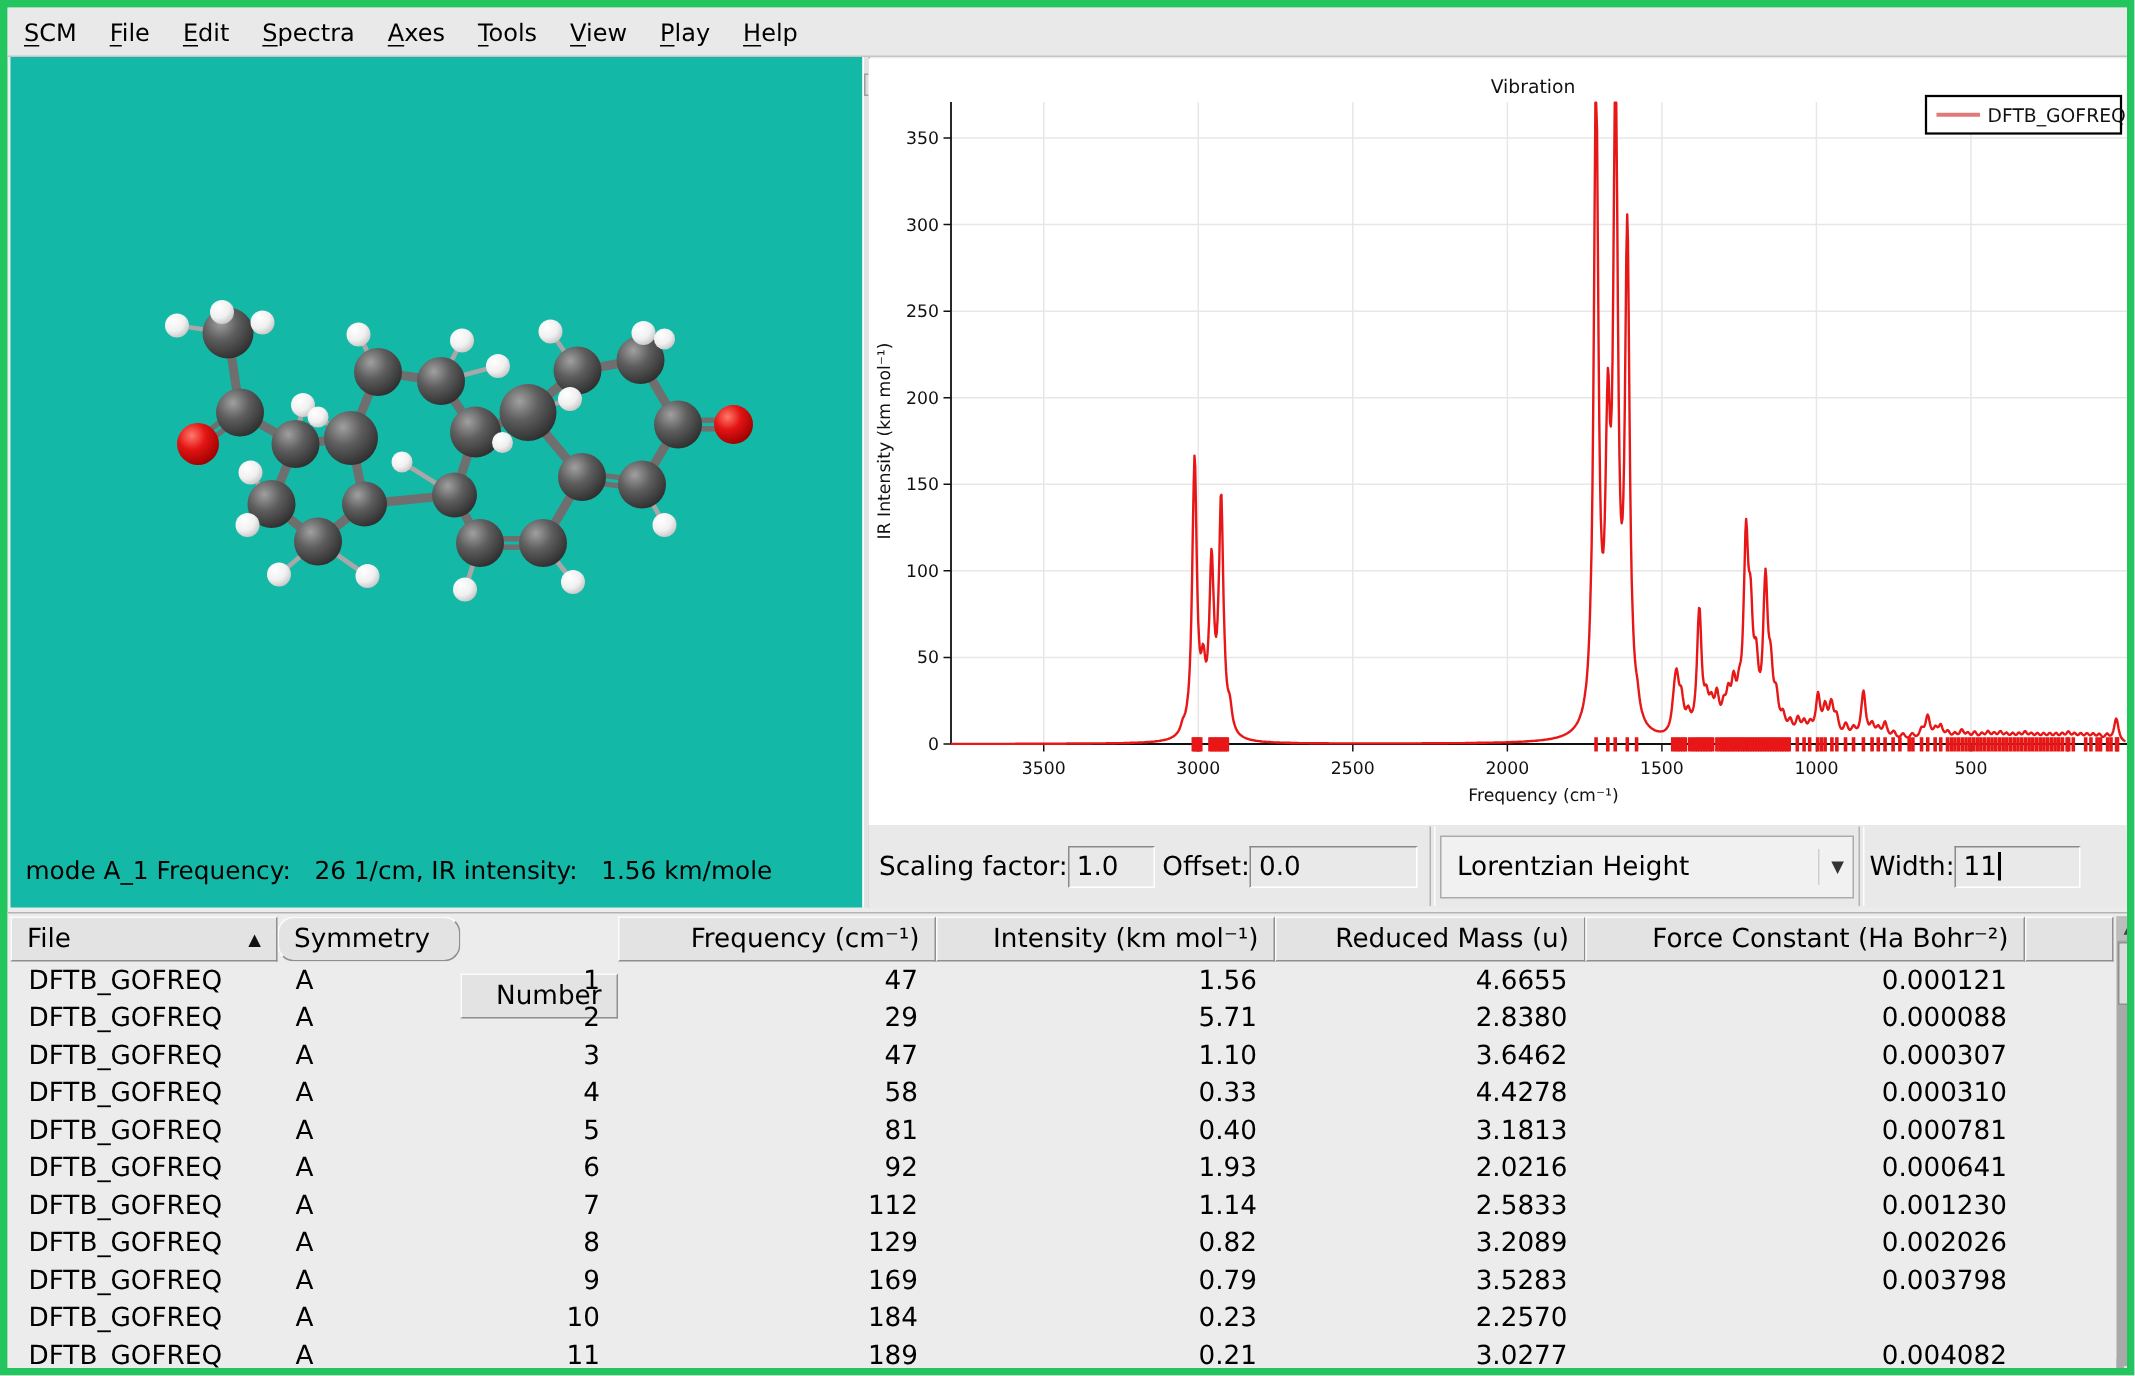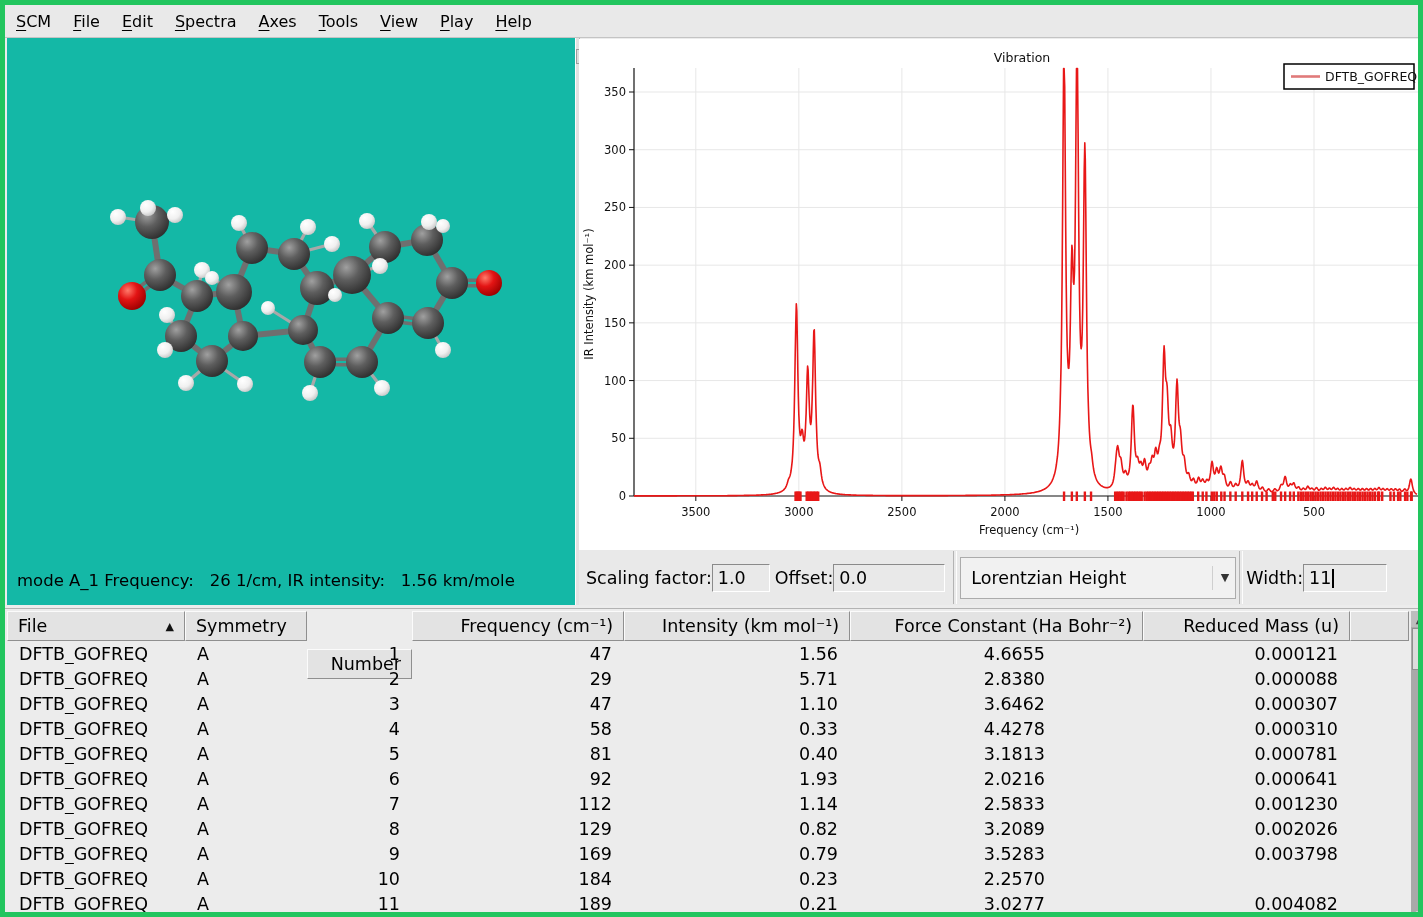--- a/index.html
+++ b/index.html
@@ -406,37 +406,37 @@
     <span class="ctrl-label">Width:</span>
     <div class="inputbox" style="width:72px"><span>11</span><span class="cursor"></span></div>
   </div>
 
   <div id="table-wrap">
     <div id="thead">
         <div class="hcell" style="width: 178px;">
           <span>File</span>
           <span class="sort-arrow">▲</span>
         </div>
-        <div class="hcell" style="width: 122px;">
+        <div class="hcell" style="width: 122px; border-radius: 11px;">
           <span>Symmetry</span>
         </div>
         <div class="hcell r" style="width: 105px; margin-top: 38px;">
           <span>Number</span>
         </div>
         <div class="hcell r" style="width: 212px;">
           <span>Frequency (cm⁻¹)</span>
         </div>
         <div class="hcell r" style="width: 226px;">
           <span>Intensity (km mol⁻¹)</span>
         </div>
+        <div class="hcell r" style="width: 207px;">
+          <span>Reduced Mass (u)</span>
+        </div>
         <div class="hcell r" style="width: 293px;">
           <span>Force Constant (Ha Bohr⁻²)</span>
-        </div>
-        <div class="hcell r" style="width: 207px;">
-          <span>Reduced Mass (u)</span>
         </div>
         <div class="hcell" style="width: 59px;">
           <span></span>
         </div>
       </div>
     <div id="tbody">
         <div class="trow">
           <div class="tcell" style="width: 178px;">DFTB_GOFREQ</div>
           <div class="tcell" style="width: 122px;">A</div>
           <div class="tcell r" style="width: 105px;">1</div>

